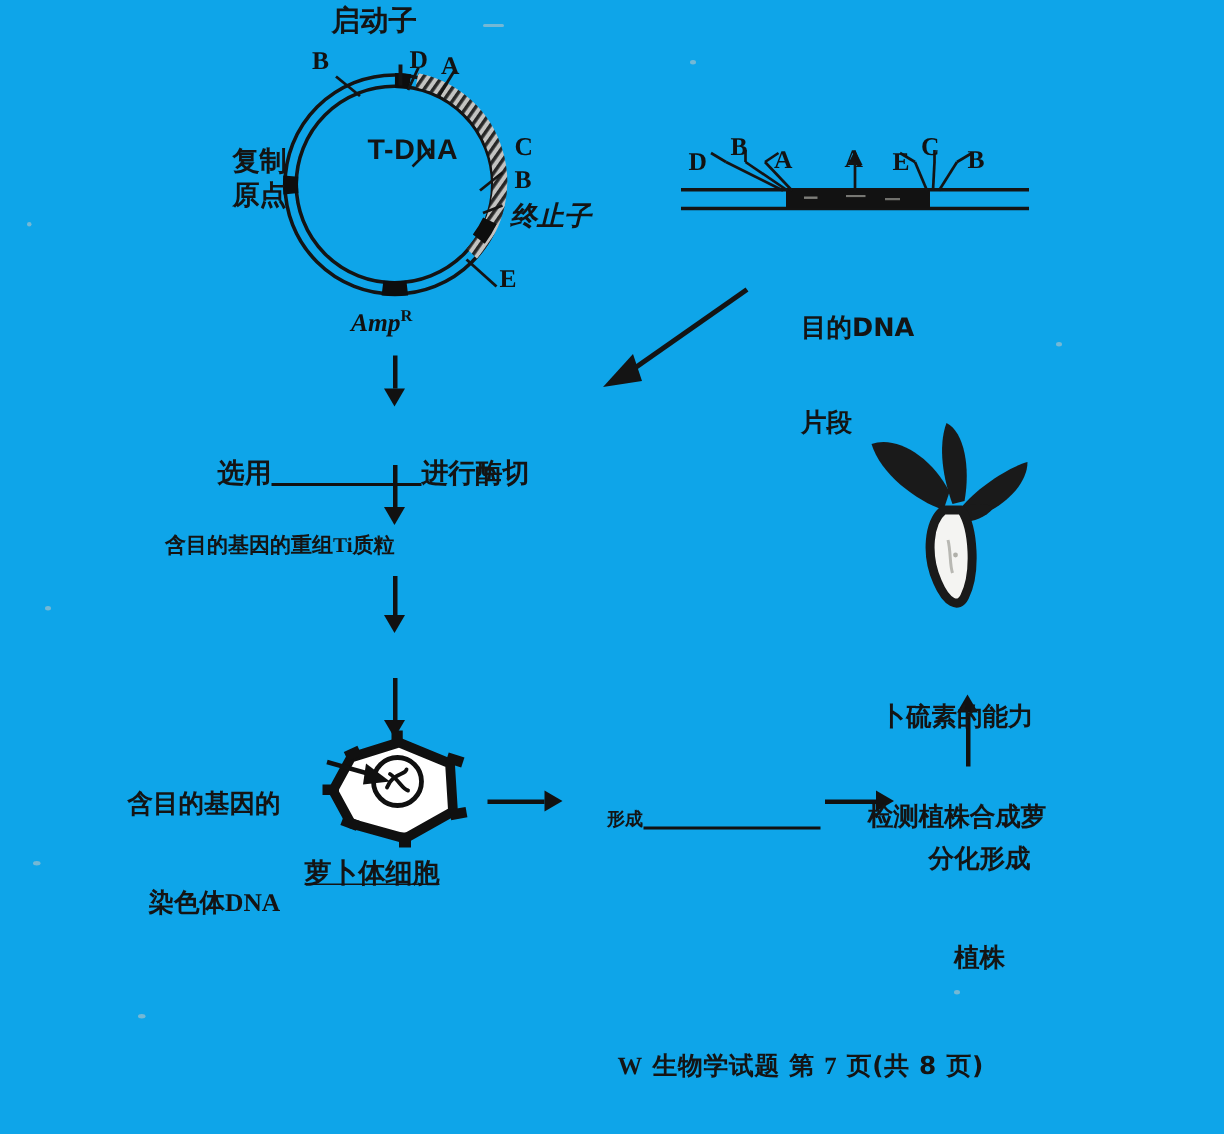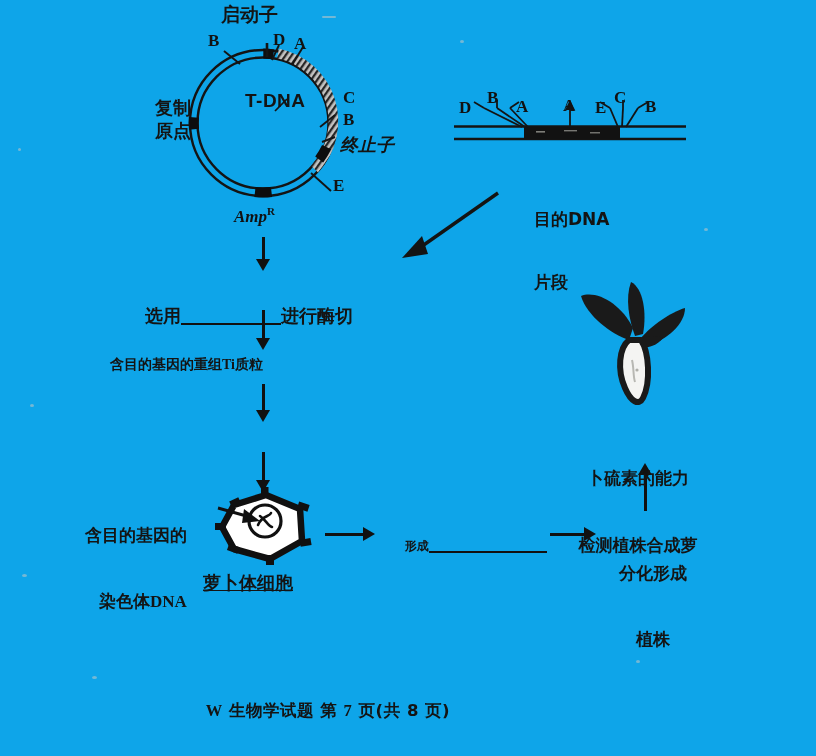--- a/index.html
+++ b/index.html
@@ -76,21 +76,21 @@
   .h-head-right {
     width: 0; height: 0;
     border-top: 7px solid transparent;
     border-bottom: 7px solid transparent;
     border-left: 12px solid #111;
   }
 
   
   #footer {
     left: 0; top: 700px; width: 656px;
-    text-align: center;
+    text-align: right;
     font-family: "DejaVu Sans", "Liberation Sans", sans-serif;
     font-weight: 700;
     font-size: 16.5px;
     letter-spacing: .5px;
     color: #141414;
   }
   #footer .pg { font-family: "Liberation Serif", serif; }
 
   
   .speck { background: #c9c9c4; border-radius: 50%; opacity: .55; }

